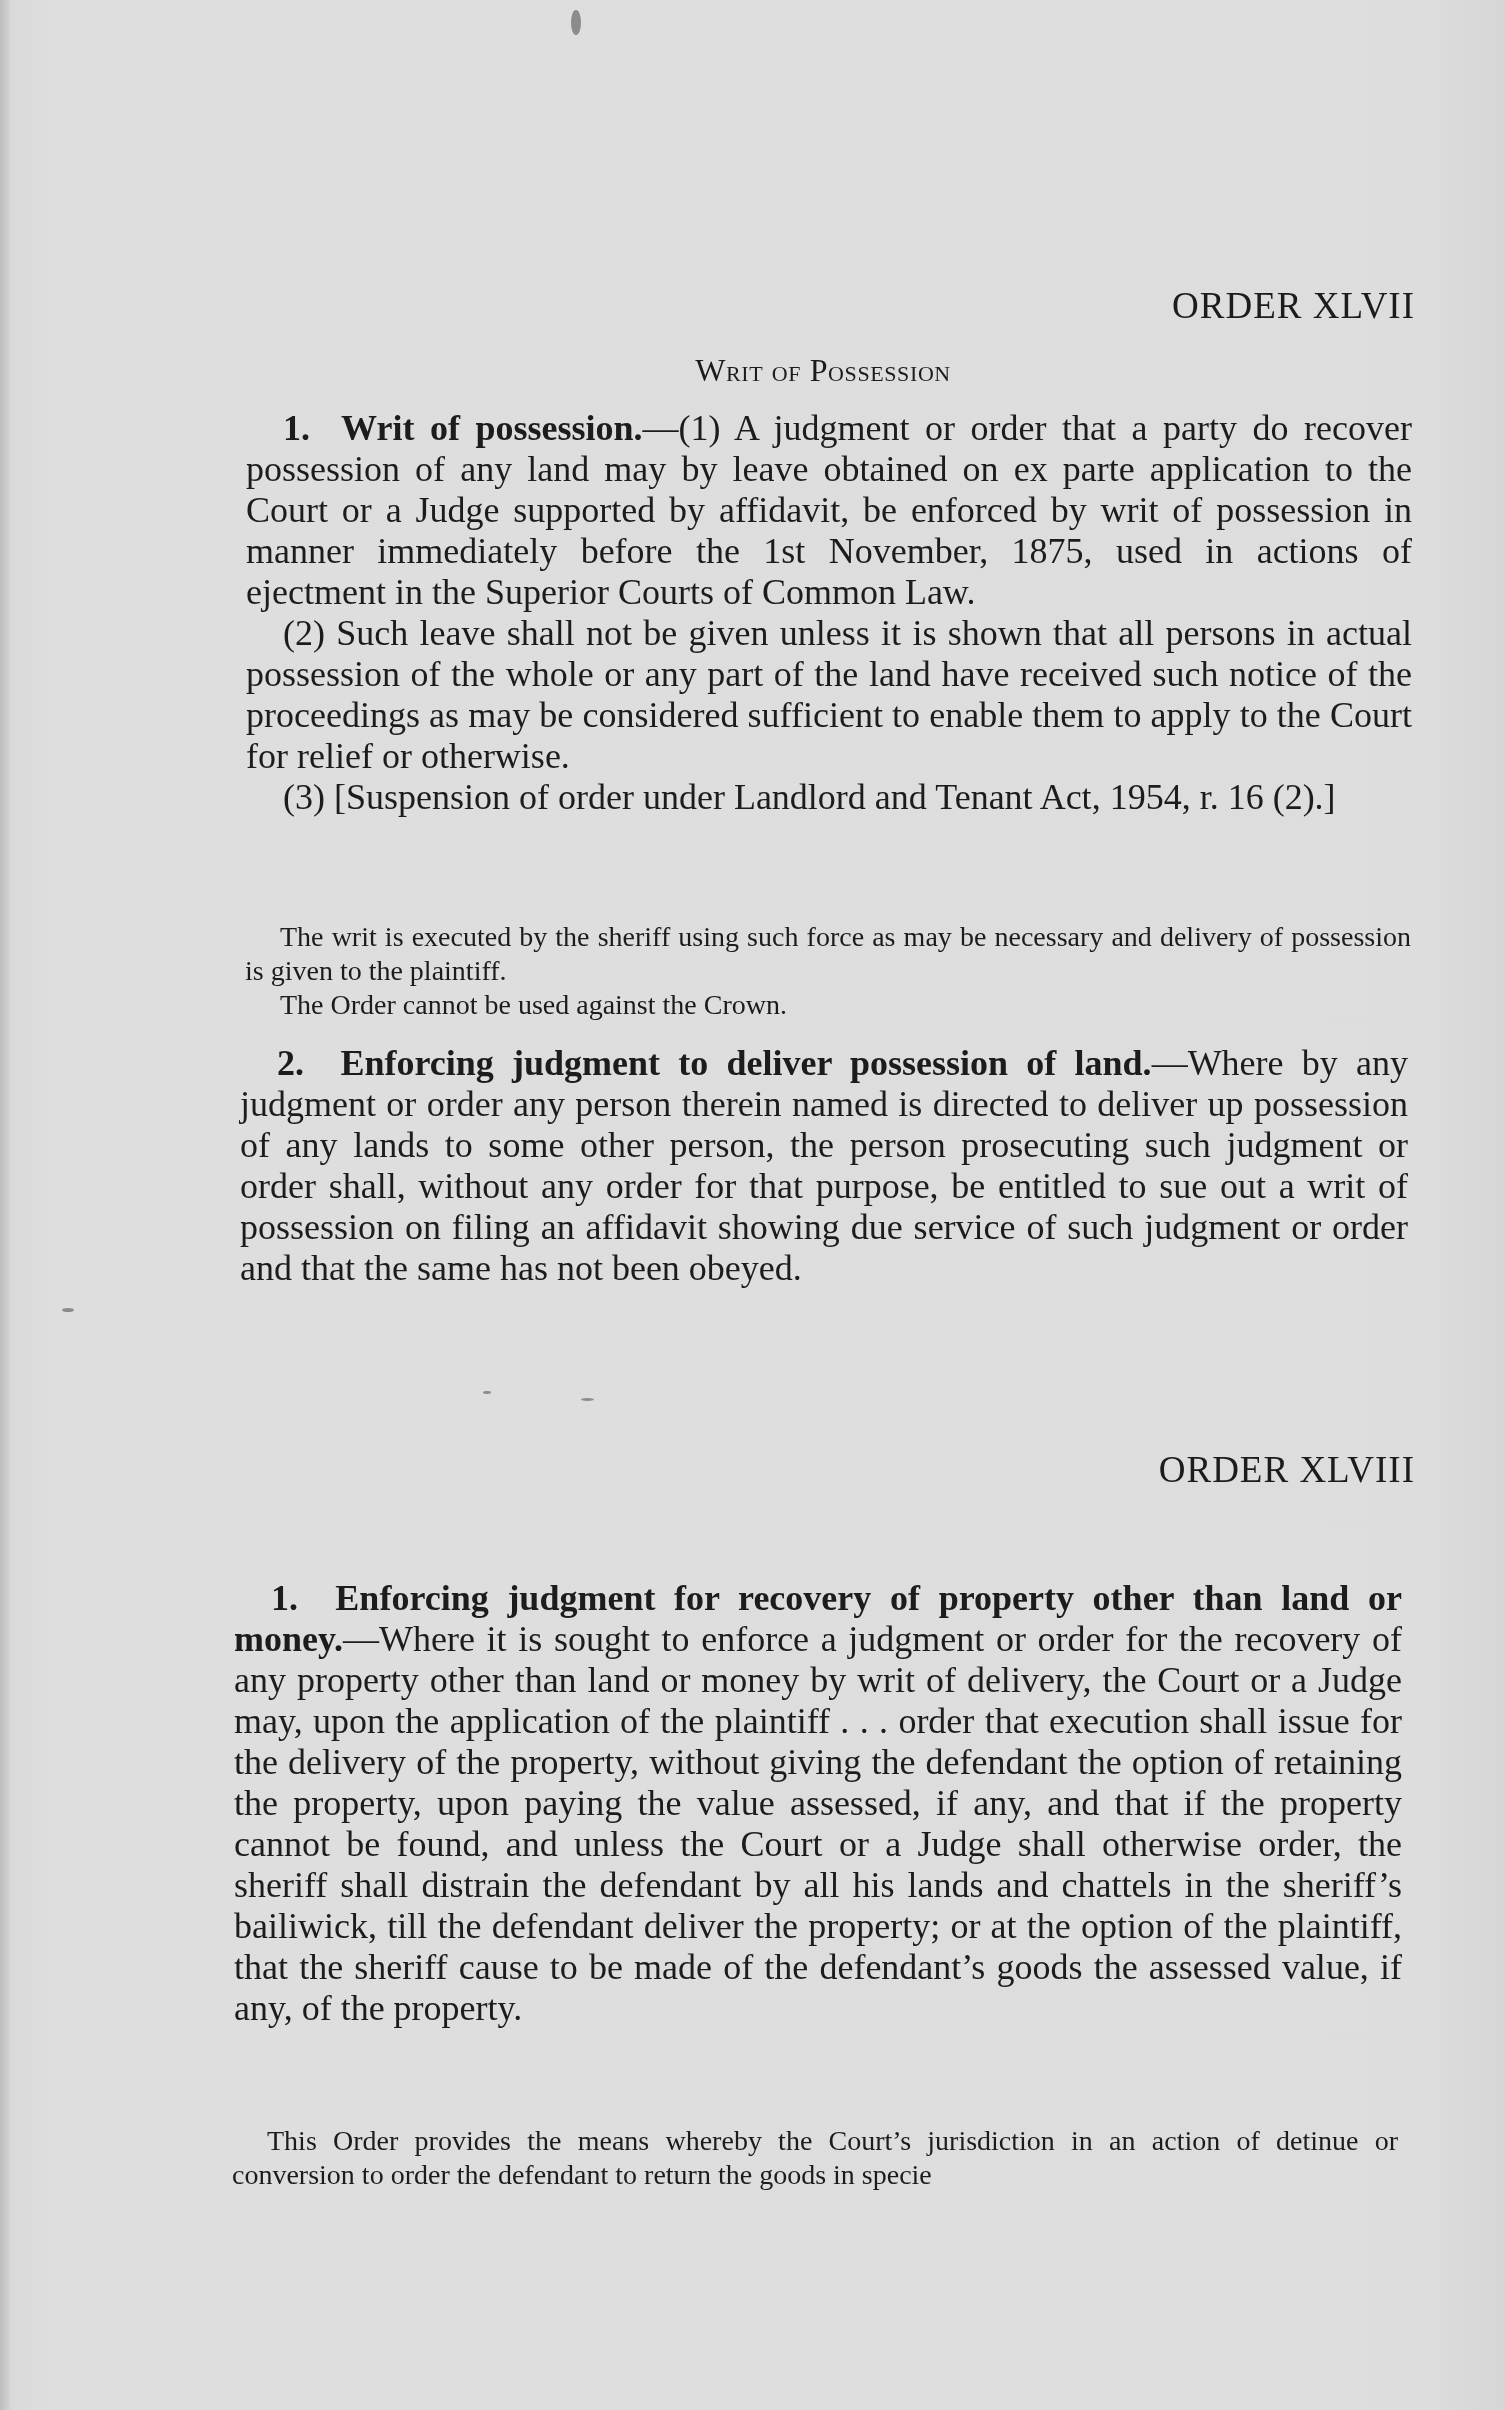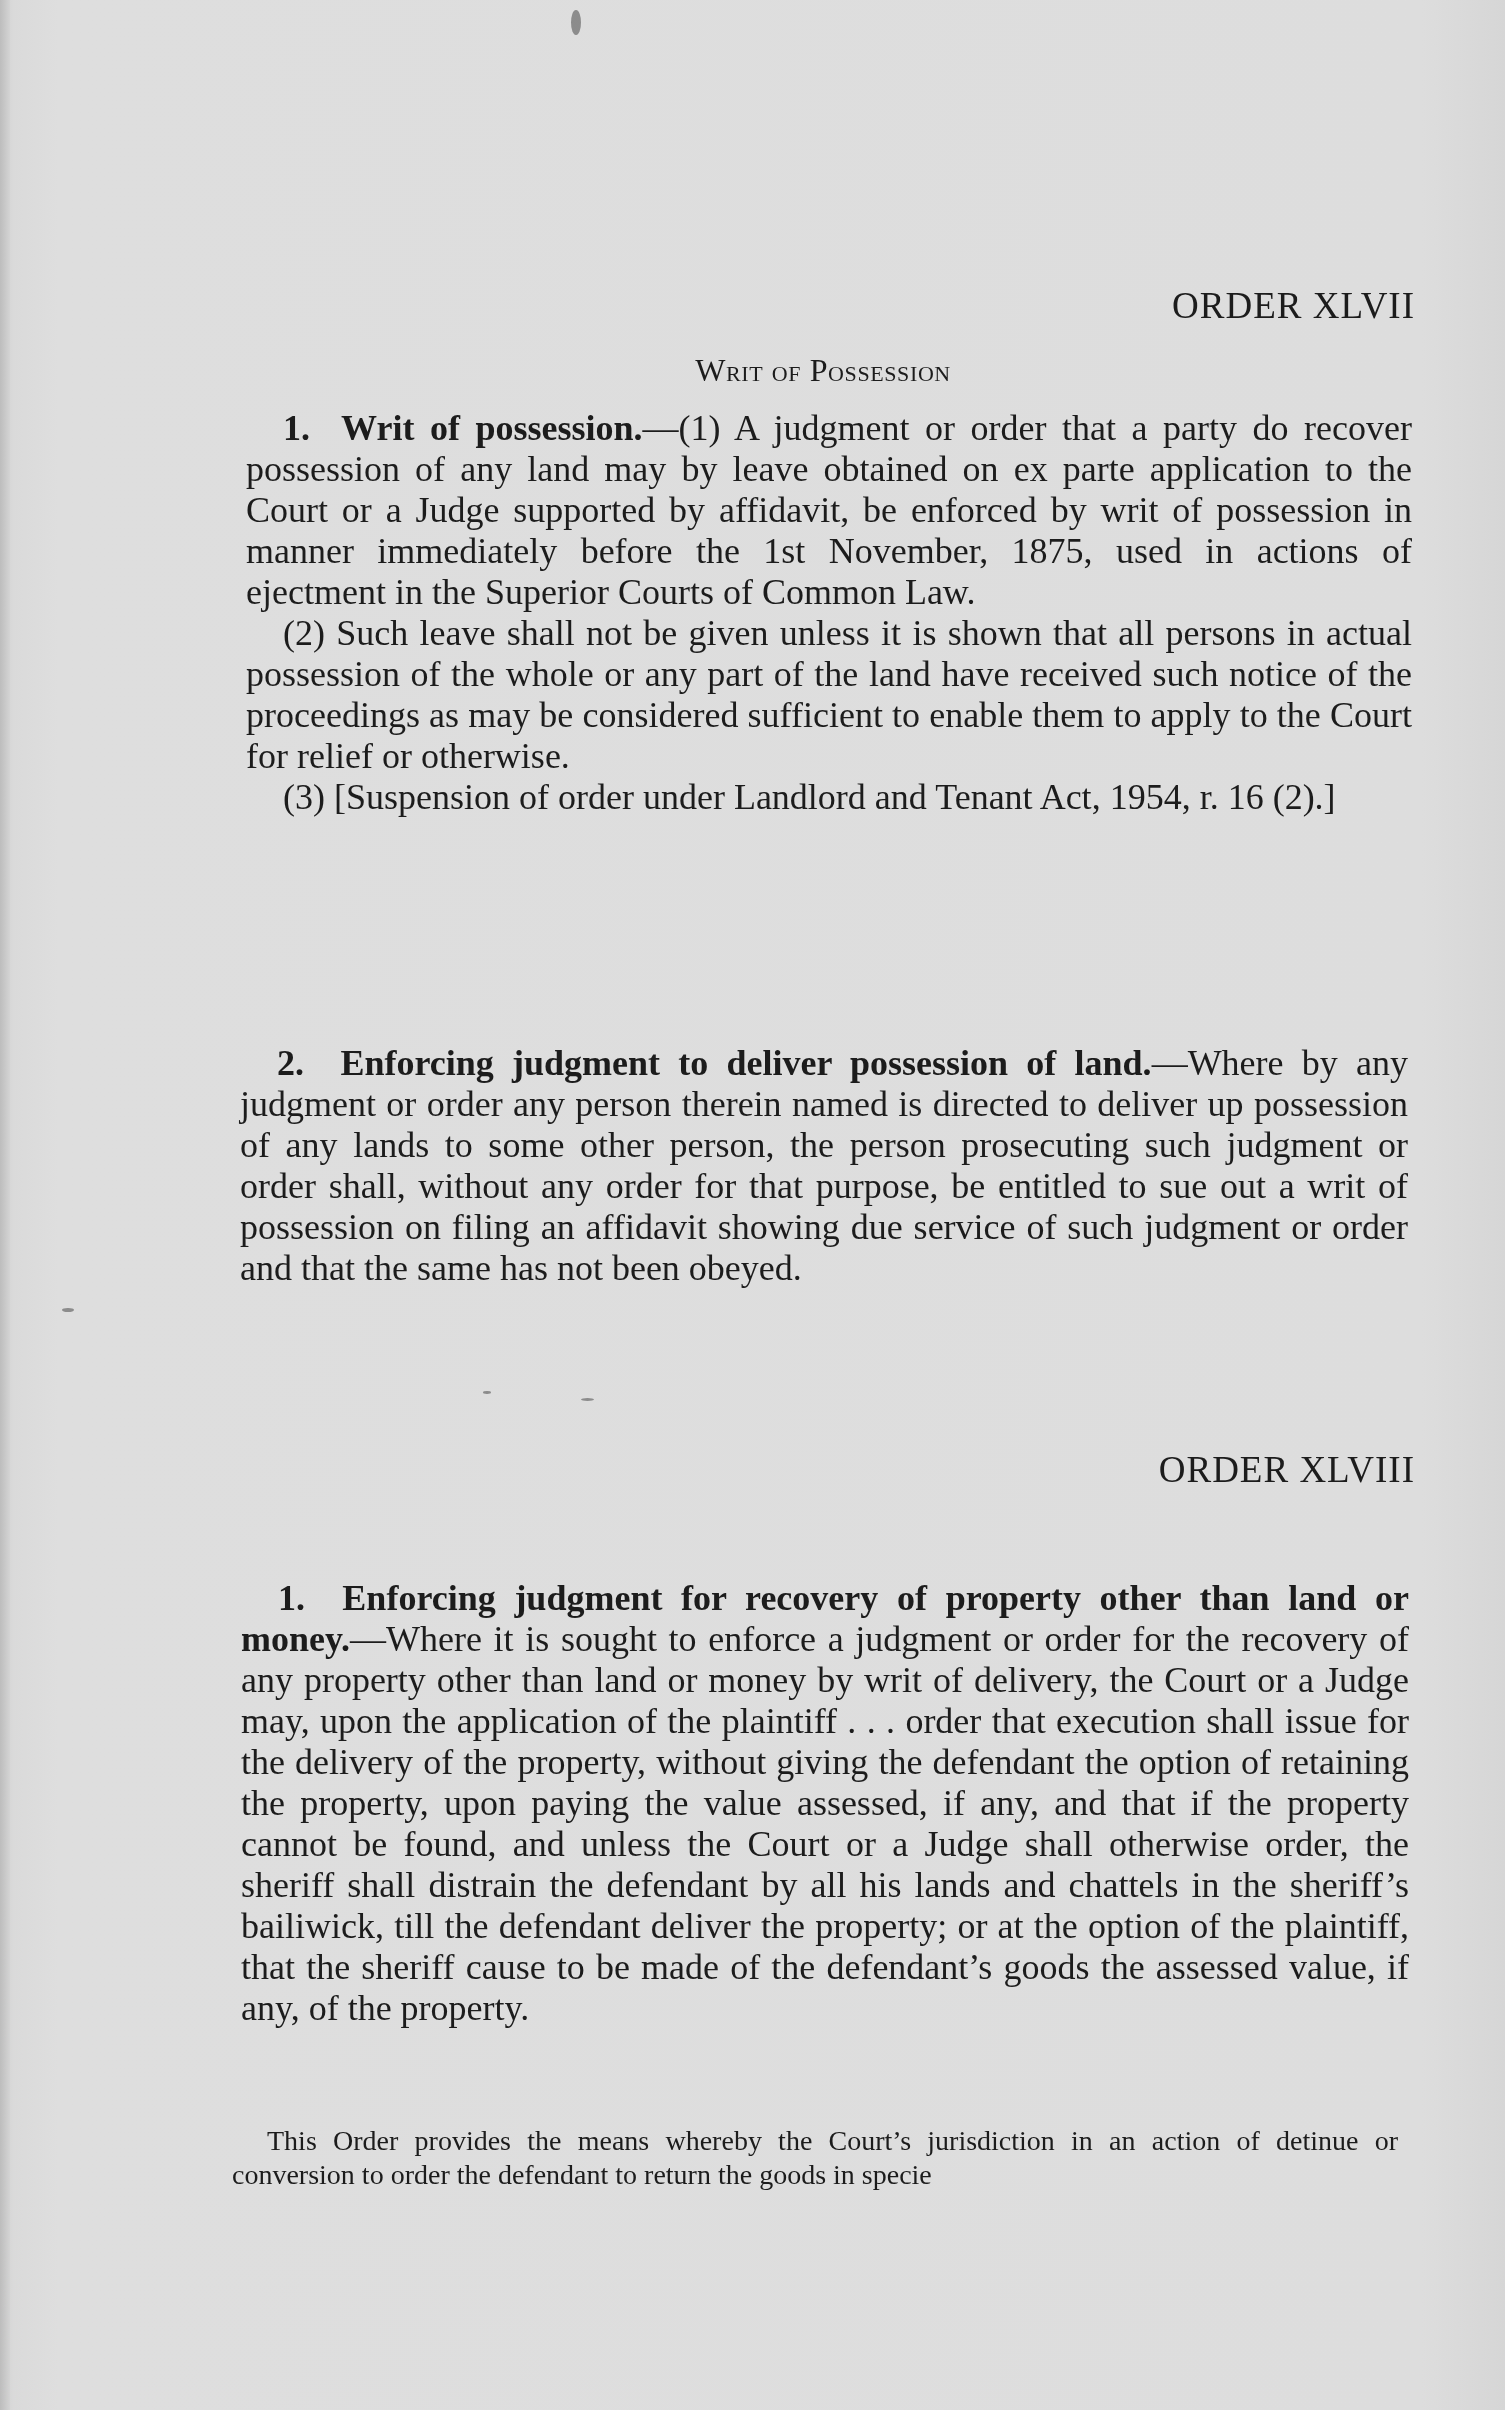--- a/index.html
+++ b/index.html
@@ -75,28 +75,32 @@
 
   <div class="order-title" style="top:284px;">ORDER XLVII</div>
   <div class="order-sub" style="top:352px;">Writ of Possession</div>
 
   <div class="body-text" style="left:246px;top:408px;width:1166px;">
     <p><span class="b">1.</span>&nbsp;&nbsp;<span class="b">Writ of possession.</span><span>—</span><span>(1) A judgment or order that a party do recover possession of any land may by leave obtained on </span><span class="i">ex parte</span><span> application to the Court or a Judge supported by affidavit, be enforced by writ of possession in manner immediately before the 1st November, 1875, used in actions of ejectment in the Superior Courts of Common Law.</span></p>
     <p>(2) Such leave shall not be given unless it is shown that all persons in actual possession of the whole or any part of the land have received such notice of the proceedings as may be considered sufficient to enable them to apply to the Court for relief or otherwise.</p>
     <p><span>(3) [</span><span class="i">Suspension of order under Landlord and Tenant Act</span><span>, 1954, </span><span class="i">r</span><span>. 16 (2).]</span></p>
   </div>
 
+  <div class="note-text" style="left:245px;top:920px;width:1166px;">
+    <p>The writ is executed by the sheriff using such force as may be necessary and delivery of possession is given to the plaintiff.</p>
+    <p>The Order cannot be used against the Crown.</p>
+  </div>
 
   <div class="body-text" style="left:240px;top:1043px;width:1168px;">
     <p><span class="b">2.</span>&nbsp;&nbsp;<span class="b">Enforcing judgment to deliver possession of land.</span><span>—</span><span>Where by any judgment or order any person therein named is directed to deliver up possession of any lands to some other person, the person prosecuting such judgment or order shall, without any order for that purpose, be entitled to sue out a writ of possession on filing an affidavit showing due service of such judgment or order and that the same has not been obeyed.</span></p>
   </div>
 
   <div class="order-title" style="top:1448px;">ORDER XLVIII</div>
 
-  <div class="body-text" style="left:234px;top:1578px;width:1168px;margin-left:7px;">
+  <div class="body-text" style="left:234px;top:1578px;width:1168px;">
     <p><span class="b">1.</span>&nbsp;&nbsp;<span class="b">Enforcing judgment for recovery of property other than land or money.</span><span>—</span><span>Where it is sought to enforce a judgment or order for the recovery of any property other than land or money by writ of delivery, the Court or a Judge may, upon the application of the plaintiff . . . order that execution shall issue for the delivery of the property, without giving the defendant the option of retaining the property, upon paying the value assessed, if any, and that if the property cannot be found, and unless the Court or a Judge shall otherwise order, the sheriff shall distrain the defendant by all his lands and chattels in the sheriff’s bailiwick, till the defendant deliver the property; or at the option of the plaintiff, that the sheriff cause to be made of the defendant’s goods the assessed value, if any, of the property.</span></p>
   </div>
 
   <div class="note-text" style="left:232px;top:2124px;width:1166px;">
     <p><span>This Order provides the means whereby the Court’s jurisdiction in an action of detinue or conversion to order the defendant to return the goods </span><span class="i">in specie</span></p>
   </div>
 </div>
 
 
 </body></html>

